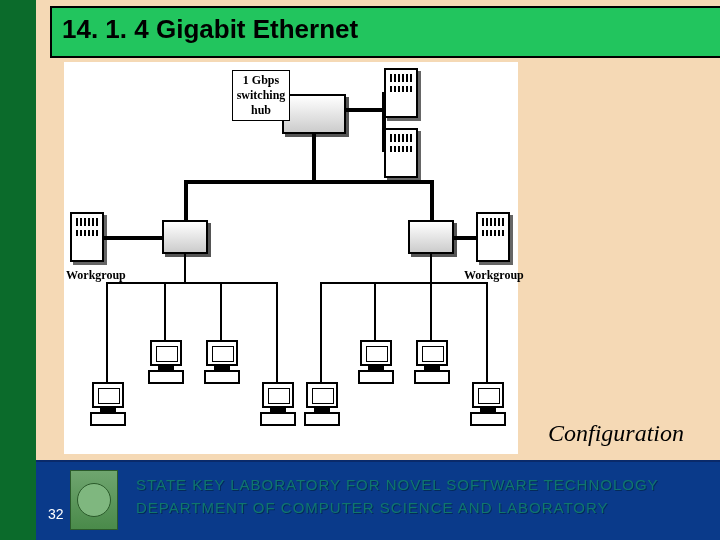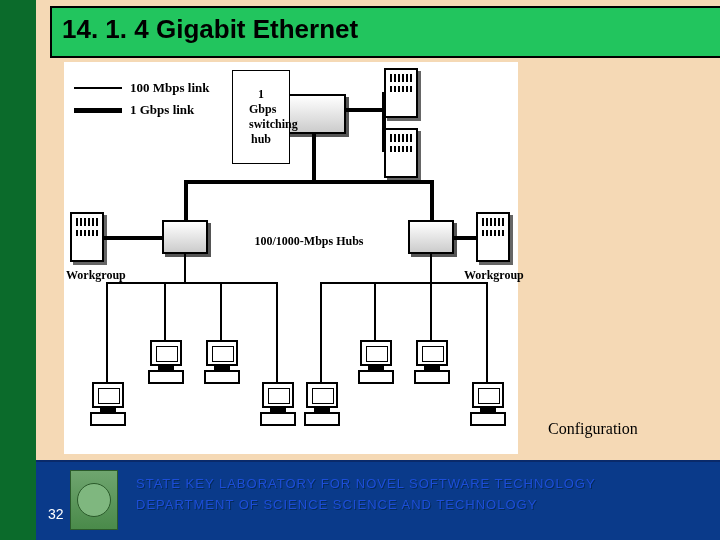--- a/index.html
+++ b/index.html
@@ -34,22 +34,23 @@
   }
   .diagram-area {
     position: absolute;
     left: 64px; top: 62px;
     width: 454px; height: 392px;
     background: #fff;
   }
   .caption {
     position: absolute;
     left: 548px; top: 420px;
-    font-size: 16px;
+    font-size: 24px;
     color: #000;
+    font-style: italic;
   }
   .footer-bar {
     position: absolute;
     left: 36px; top: 460px;
     width: 684px; height: 80px;
     background: #0a3a8a;
     border-top: 2px solid #0a2a6a;
   }
   .page-num {
     position: absolute;
@@ -69,23 +70,23 @@
   .logo-inner {
     width: 34px; height: 34px;
     background: #7fb77f;
     border-radius: 50%;
     border: 1px solid #2a5a2a;
   }
   .footer-lines {
     position: absolute;
     left: 136px; top: 476px;
     font-family: Arial, sans-serif;
-    font-size: 13px;
+    font-size: 15px;
     letter-spacing: 1px;
-    color: #1d4ed8;
+    color: #0f766e;
     text-shadow: 1px 1px 0 #052a5a;
   }
   .footer-lines .line2 { margin-top: 6px; }
 
   
   .legend {
     position: absolute; left: 10px; top: 18px;
     font-family: "Times New Roman", serif;
     font-size: 13px; font-weight: bold;
   }
@@ -132,49 +133,38 @@
 <body>
 
 <div class="green-sidebar"></div>
 
 <div class="title-bar">
   <div class="title-text">14. 1. 4 Gigabit Ethernet</div>
 </div>
 
 <div class="diagram-area">
 
-  <div class="legend">
-    <div class="row">
-      <div class="thin"></div>
-      <span>100 Mbps link</span>
-    </div>
-    <div class="row">
-      <div class="thick"></div>
-      <span>1 Gbps link</span>
-    </div>
-  </div>
 
   <div class="hub mainhub" style="left:218px; top:32px;"></div>
-  <div class="dlabel" style="left:168px; top:8px; width:58px; border:1px solid #000; padding:16px; background:#fff;">1 Gbps switching hub</div>
+  <div class="dlabel" style="left:168px; top:8px; width:58px; border:1px solid #000; padding:2px; background:#fff;">1 Gbps switching hub</div>
 
   <div class="server" style="left:320px; top:6px;"></div>
   <div class="server" style="left:320px; top:66px;"></div>
 
   <div class="hline" style="left:282px; top:46px; width:38px;"></div>
   <div class="vline" style="left:318px; top:30px; height:18px;"></div>
   <div class="vline" style="left:318px; top:46px; height:44px;"></div>
 
   <div class="vline" style="left:248px; top:72px; height:48px;"></div>
   <div class="hline" style="left:120px; top:118px; width:250px;"></div>
   <div class="vline" style="left:120px; top:118px; height:42px;"></div>
   <div class="vline" style="left:366px; top:118px; height:42px;"></div>
 
   <div class="hub" style="left:98px; top:158px;"></div>
   <div class="hub" style="left:344px; top:158px;"></div>
-  <div class="dlabel" style="left:180px; top:172px; width:130px;">100/1000-Mbps Hubs</div>
 
   <div class="server" style="left:6px; top:150px;"></div>
   <div class="server" style="left:412px; top:150px;"></div>
   <div class="dlabel" style="left:2px; top:206px;">Workgroup</div>
   <div class="dlabel" style="left:400px; top:206px;">Workgroup</div>
 
   <div class="hline" style="left:40px; top:174px; width:58px;"></div>
   <div class="hline" style="left:390px; top:174px; width:22px;"></div>
 
   <div class="vline thin" style="left:120px; top:192px; height:28px;"></div>
@@ -236,15 +226,15 @@
 </div>
 
 <div class="caption">Configuration</div>
 
 <div class="footer-bar"></div>
 <div class="logo-box">
   <div class="logo-inner"></div>
 </div>
 <div class="footer-lines">
   <div>STATE KEY LABORATORY FOR NOVEL SOFTWARE TECHNOLOGY</div>
-  <div class="line2">DEPARTMENT OF SCIENCE SCIENCE AND TECHNOLOGY</div>
+  <div class="line2">DEPARTMENT OF COMPUTER SCIENCE AND LABORATORY</div>
 </div>
 <div class="page-num">32</div>
 
 </body></html>

